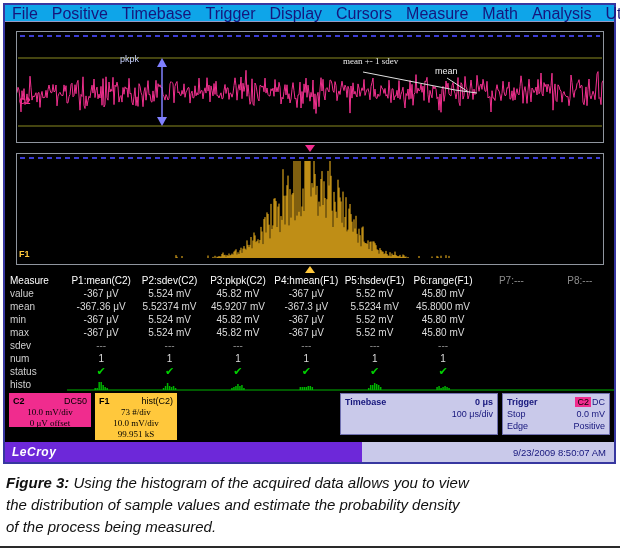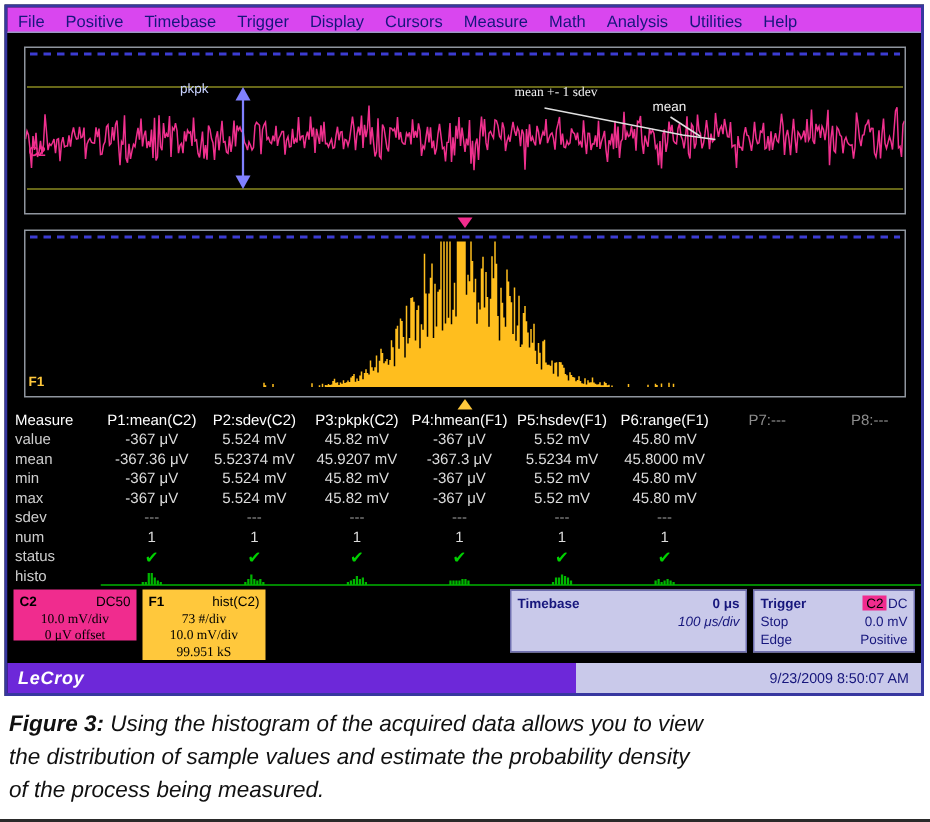--- a/index.html
+++ b/index.html
@@ -2,21 +2,21 @@
 <html><head>
 <meta charset="utf-8">
 <style>
   * { margin:0; padding:0; box-sizing:border-box; }
   html,body { background:#fff; }
   body { width:620px; height:548px; position:relative; font-family:"Liberation Sans", sans-serif; overflow:hidden; }
 
   .scope { position:absolute; left:3px; top:3px; width:613px; height:461px; background:#000; border:2px solid #3737a0; }
 
   
-  .menubar { height:17px; background:#d946ef; border-bottom:1px solid #9a9ac4; display:flex; align-items:flex-end; font-size:11px; color:#16167c; }
+  .menubar { height:17px; background:#0ea5e9; border-bottom:1px solid #9a9ac4; display:flex; align-items:flex-start; font-size:16px; color:#16167c; }
   .menu-item { padding:0 7px; white-space:nowrap; cursor:default; }
 
   
   .display { position:relative; height:252px; background:#000; }
   .grid { position:absolute; left:11px; width:588px; height:112px; border:1px solid #8f959e; }
   #grid-top { top:9px; }
   #grid-hist { top:131px; }
   svg.fill { position:absolute; left:0; top:0; width:100%; height:100%; }
   .anno { position:absolute; font-size:9px; white-space:nowrap; }
   .pkpk-label { left:103px; top:22px; color:#c8d2ff; }
@@ -41,29 +41,29 @@
 
   
   .descrow { position:relative; height:51px; background:#000; font-size:9px; }
   .dbox { position:absolute; padding:2px 4px; color:#000; }
   .c2box { left:4px; top:2px; width:82px; height:34px; background:#f02c8e; }
   .f1box { left:90px; top:2px; width:82px; height:47px; background:#ffc83c; }
   .tbbox, .trbox { background:#c9c9ea; border:1px solid #7070b0; color:#16167c; }
   .tbbox { right:116px; top:2px; width:158px; height:42px; }
   .trbox { right:4px; top:2px; width:108px; height:42px; }
   .drow { display:flex; justify-content:space-between; line-height:12px; }
-  .drow.right { justify-content:flex-end;font-style:italic; }
+  .drow.right { justify-content:flex-end; }
   .dcenter { text-align:center; line-height:11px;font-family:Liberation Serif, serif; }
   .bold { font-weight:bold; }
   .chip { background:#f02c8e; padding:0 2px; margin-right:1px; color:#000; }
 
   
   .footer { position:relative; height:20px; background:#6d28d9; display:flex; align-items:center; }
   .brand { color:#fff; font-style:italic; font-weight:bold; font-size:12px; padding-left:7px; letter-spacing:0.5px; }
-  .stamp { position:absolute; right:0; top:0; bottom:0; width:230px; background:#c9c9ea; color:#16167c; font-size:9.5px; display:flex; align-items:center; justify-content:flex-end; padding-right:8px; }
+  .stamp { position:absolute; right:0; top:0; bottom:0; width:252px; background:#c9c9ea; color:#16167c; font-size:9.5px; display:flex; align-items:center; justify-content:flex-end; padding-right:8px; }
 
   
   .caption { position:absolute; left:6px; top:472px; width:468px; font-size:15px; font-style:italic; color:#111; line-height:1.45; }
   .figlabel { font-weight:bold; }
   .bottom-rule { position:absolute; left:0; right:0; bottom:0; height:2px; background:#2a2a2a; }
 </style>
 </head>
 <body>
 
 <div class="scope">

